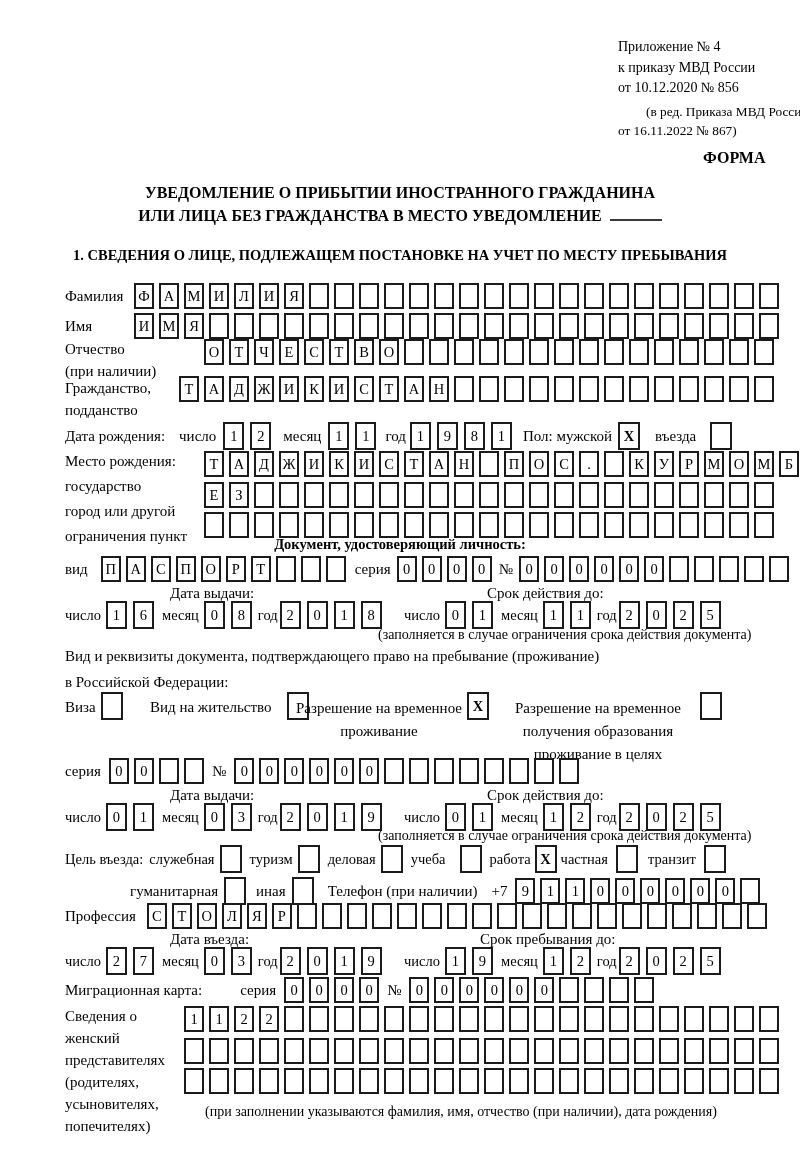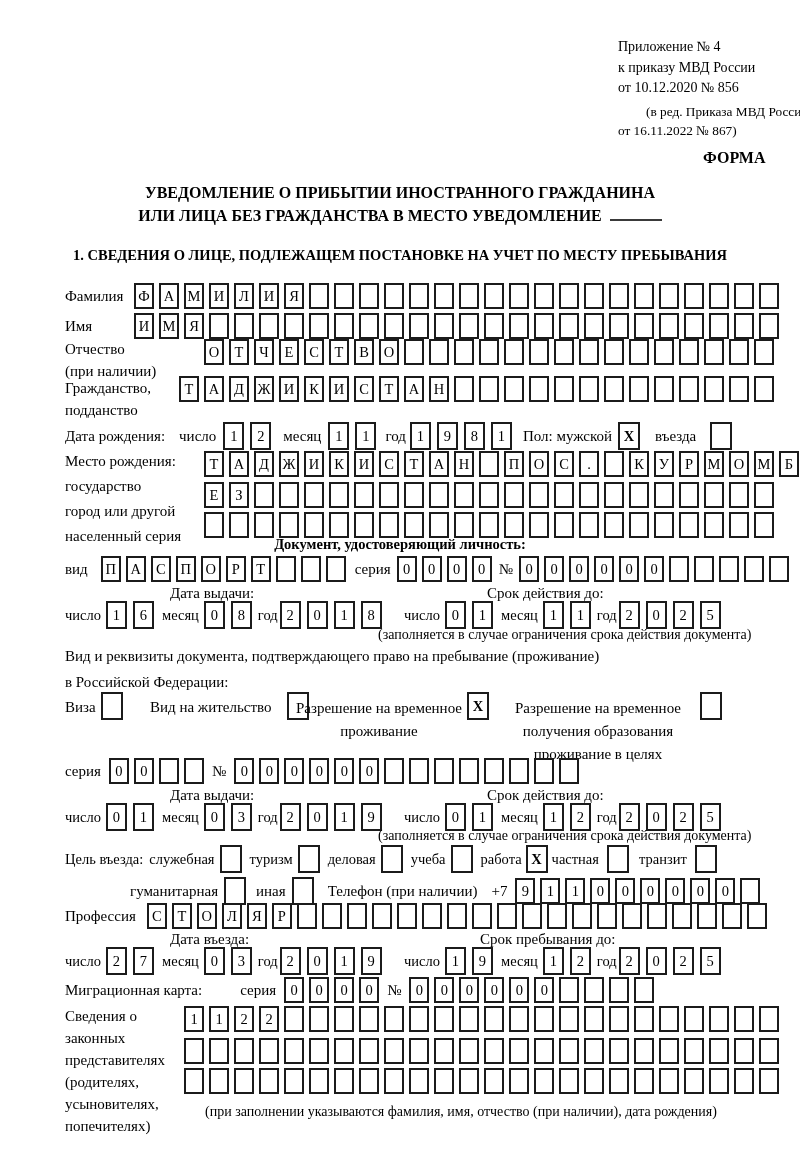--- a/index.html
+++ b/index.html
@@ -189,21 +189,21 @@
       </span>
     <span style="margin-right:14px;">въезда</span>
     <span class="cells boxcell">
         <span class="cell"></span>
       </span>
   </div>
 
   <div class="abs lbl" style="left:65px;top:453px;">Место рождения:</div>
   <div class="abs lbl" style="left:65px;top:478px;">государство</div>
   <div class="abs lbl" style="left:65px;top:503px;">город или другой</div>
-  <div class="abs lbl" style="left:65px;top:528px;">населенный серия</div>
+  <div class="abs lbl" style="left:65px;top:528px;">ограничения пункт</div>
   <div class="abs cells" style="left:204px;top:451px;">
       <span class="cell">Т</span>
       <span class="cell">А</span>
       <span class="cell">Д</span>
       <span class="cell">Ж</span>
       <span class="cell">И</span>
       <span class="cell">К</span>
       <span class="cell">И</span>
       <span class="cell">С</span>
       <span class="cell">Т</span>
@@ -462,21 +462,21 @@
         <span class="cell"></span>
       </span>
     <span style="margin-right:5px;">туризм</span>
     <span class="cells boxcell" style="margin-right:8px;">
         <span class="cell"></span>
       </span>
     <span style="margin-right:5px;">деловая</span>
     <span class="cells boxcell" style="margin-right:8px;">
         <span class="cell"></span>
       </span>
-    <span style="margin-right:5px;">учеба</span>
+    <span style="margin-right:14px;">учеба</span>
     <span class="cells boxcell" style="margin-right:8px;">
         <span class="cell"></span>
       </span>
     <span style="margin-right:4px;">работа</span>
     <span class="cells boxcell" style="margin-right:4px;">
         <span class="cell">X</span>
       </span>
     <span style="margin-right:8px;">частная</span>
     <span class="cells boxcell" style="margin-right:10px;">
         <span class="cell"></span>
@@ -603,21 +603,21 @@
         <span class="cell">0</span>
         <span class="cell">0</span>
         <span class="cell"></span>
         <span class="cell"></span>
         <span class="cell"></span>
         <span class="cell"></span>
       </span>
   </div>
 
   <div class="abs lbl" style="left:65px;top:1008px;">Сведения о</div>
-  <div class="abs lbl" style="left:65px;top:1030px;">законных</div>
+  <div class="abs lbl" style="left:65px;top:1030px;">женский</div>
   <div class="abs lbl" style="left:65px;top:1052px;">представителях</div>
   <div class="abs lbl" style="left:65px;top:1074px;">(родителях,</div>
   <div class="abs lbl" style="left:65px;top:1096px;">усыновителях,</div>
   <div class="abs lbl" style="left:65px;top:1118px;">попечителях)</div>
 
   <div class="abs cells" style="left:184px;top:1006px;">
       <span class="cell">1</span>
       <span class="cell">1</span>
       <span class="cell">2</span>
       <span class="cell">2</span>

